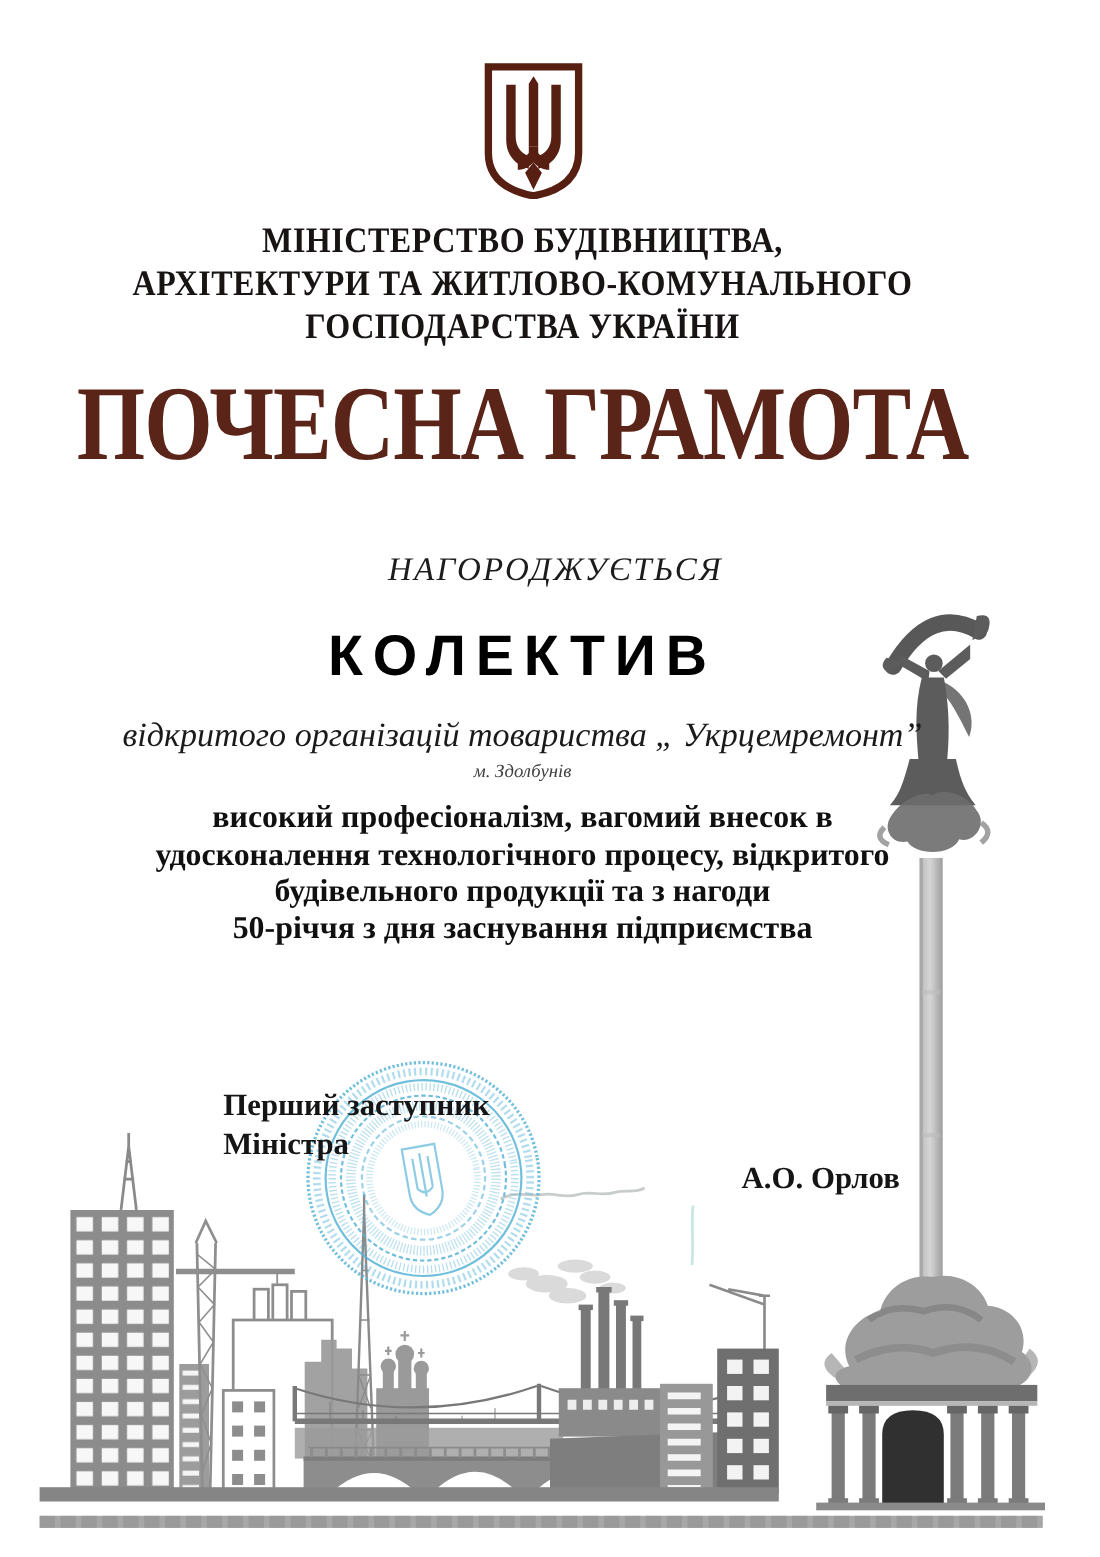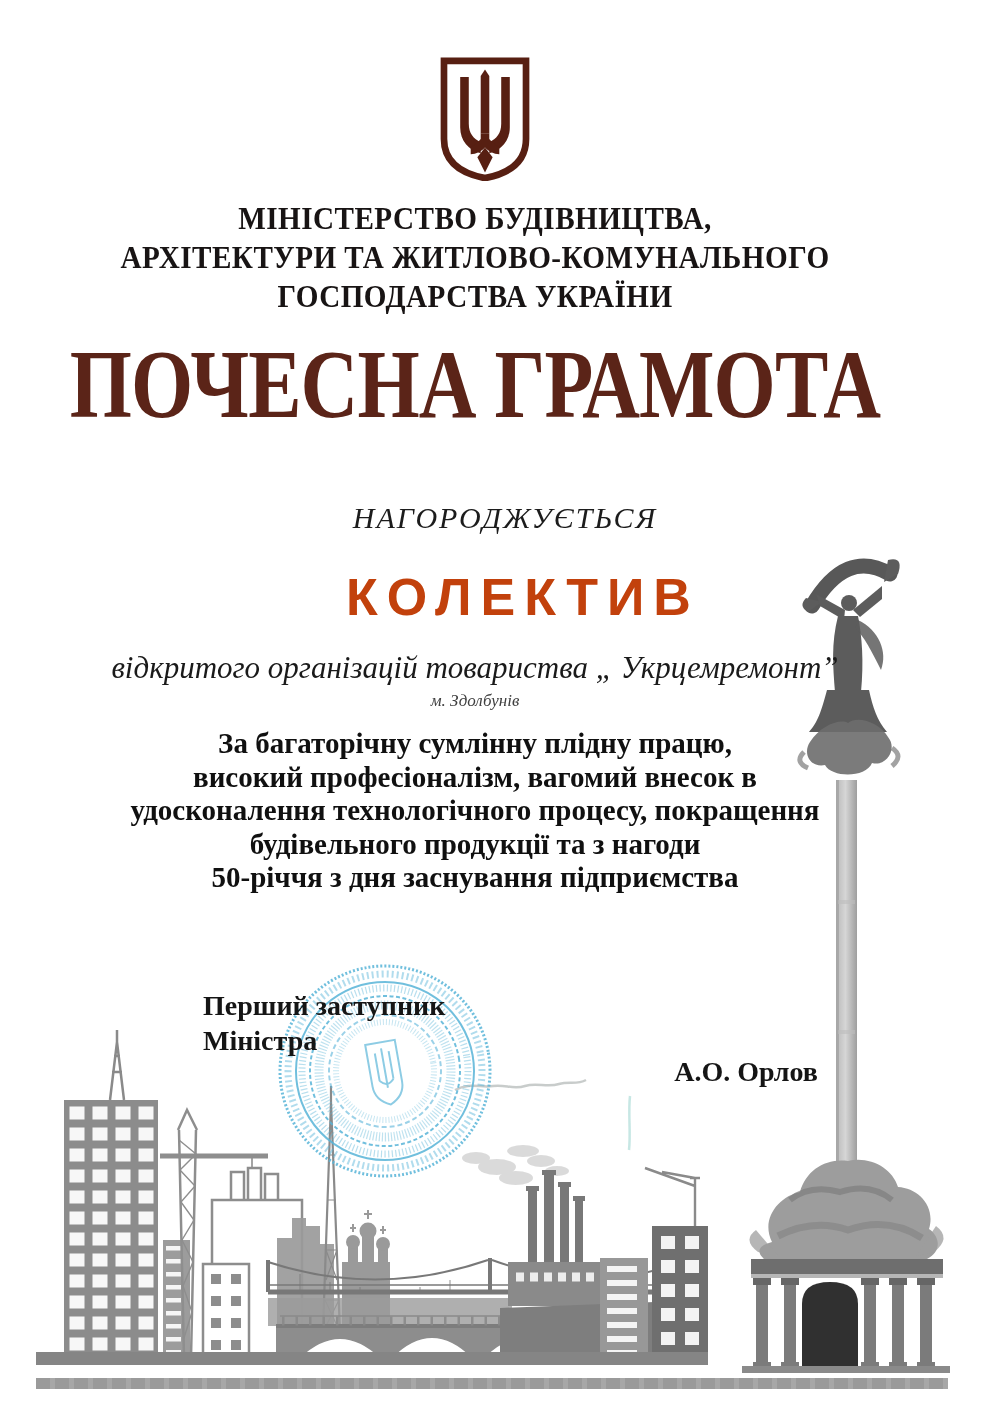--- a/index.html
+++ b/index.html
@@ -12,21 +12,21 @@
   #seal{position:absolute;left:274px;top:960px;width:222px;height:222px;z-index:1;}
   
   .txt{z-index:2;}
   .center{left:0;width:950px;text-align:center;}
   #ministry{top:199px;font-size:31px;font-weight:bold;line-height:37px;letter-spacing:.5px;
             transform:scale(.94,1.05);transform-origin:50% 0;color:#181414;}
   #title{top:329px;font-size:86px;font-weight:bold;color:#5b2418;letter-spacing:-1px;
          transform:scale(.93,1.12);transform-origin:50% 0;white-space:nowrap;}
   #awarded{top:501px;font-size:30px;font-style:italic;letter-spacing:2px;color:#1c1c1c;margin-left:30px;}
   #recipient{top:567px;font-size:52px;font-weight:bold;letter-spacing:9px;
-             font-family:"Liberation Sans", sans-serif;color:#c2410c;padding-left:48px;}
+             font-family:"Liberation Sans", sans-serif;color:#000000;}
   #org{top:650px;font-size:31px;font-style:italic;color:#1a1a1a;}
   #city{top:691px;font-size:17px;font-style:italic;color:#404040;}
   #citation{top:727px;font-size:29px;font-weight:bold;line-height:33.5px;color:#101010;}
   #signtitle{left:203px;top:988px;font-size:28px;font-weight:bold;line-height:35px;text-align:left;}
   #signname{right:182px;top:1056px;font-size:28px;font-weight:bold;text-align:left;}
   #emblem{left:437px;top:57px;width:96px;height:124px;}
 </style>
 </head>
 <body>
 
@@ -285,23 +285,22 @@
 
 <div class="abs txt center" id="awarded">НАГОРОДЖУЄТЬСЯ</div>
 
 <div class="abs txt center" id="recipient">КОЛЕКТИВ</div>
 
 <div class="abs txt center" id="org">відкритого організацій товариства „ Укрцемремонт”</div>
 
 <div class="abs txt center" id="city">м. Здолбунів</div>
 
 <div class="abs txt center" id="citation">
-  <div>За багаторічну сумлінну плідну працю,</div>
   <div>високий професіоналізм, вагомий внесок в</div>
-  <div>удосконалення технологічного процесу, покращення</div>
+  <div>удосконалення технологічного процесу, відкритого</div>
   <div>будівельного продукції та з нагоди</div>
   <div>50-річчя з дня заснування підприємства</div>
 </div>
 
 <div class="abs txt" id="signtitle">
   <div>Перший заступник</div>
   <div>Міністра</div>
 </div>
 
 <div class="abs txt" id="signname">А.О. Орлов</div>

